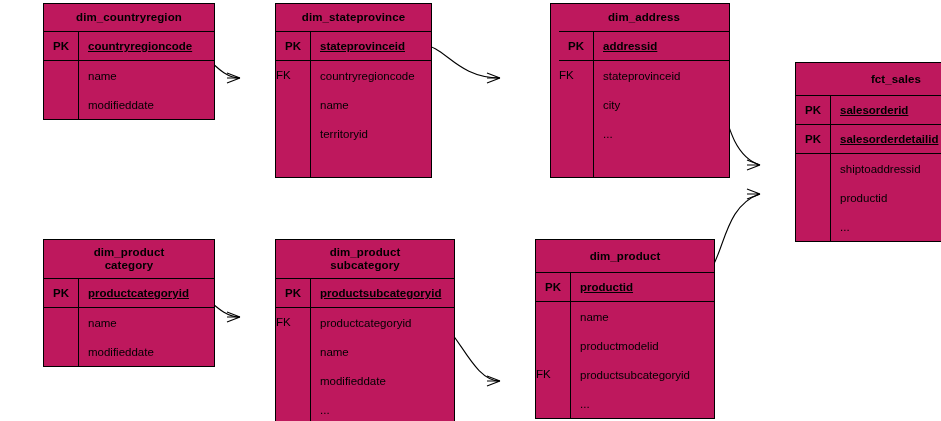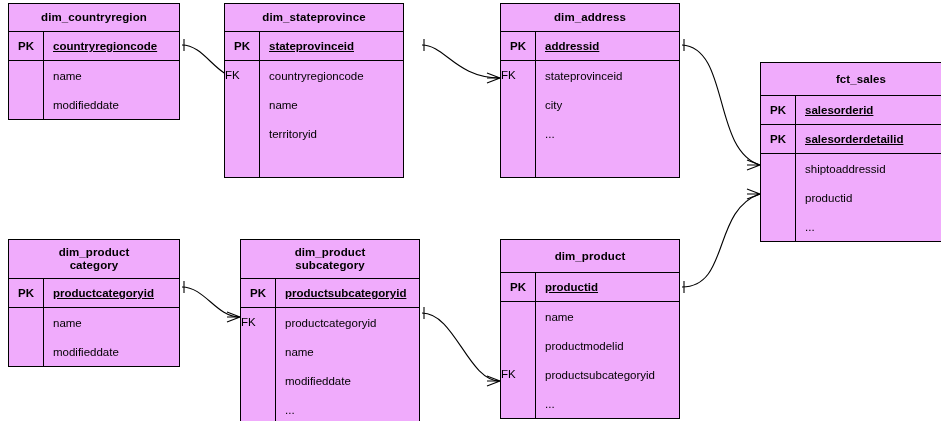--- a/index.html
+++ b/index.html
@@ -18,22 +18,23 @@
   #canvas {
     position: absolute;
     left: 0; top: 0;
     width: 941px;
     height: 421px;
   }
   .entity {
     position: absolute;
     box-sizing: border-box;
     border: 1.3px solid #000;
-    background: #f0abfc;
+    background: #be185d;
     z-index: 2;
+    margin-left: 35px;
   }
   .entity-title {
     box-sizing: border-box;
     border-bottom: 1.3px solid #000;
     text-align: center;
     font-weight: bold;
     font-size: 11.5px;
     line-height: 13px;
     display: flex;
     flex-direction: column;
@@ -165,38 +166,38 @@
           <div class="attrcell pk">countryregioncode</div>
         </div>
         <div class="attrblock">
           <div class="keycol" style="height: 58px;"></div>
           <div class="attrcol">
             <div class="arow">name</div>
             <div class="arow">modifieddate</div>
           </div>
         </div>
       </div>
-      <div class="entity" style="left: 224px; top: 3px; width: 180px;">
+      <div class="entity" style="left: 240px; top: 3px; width: 157px;">
         <div class="entity-title" style="height: 28px;">dim_stateprovince</div>
         <div class="row divided">
           <div class="keycell">PK</div>
           <div class="attrcell pk">stateprovinceid</div>
         </div>
         <div class="attrblock">
           <div class="keycol" style="height: 116px;">
             <div class="fklabel" style="top: 8px;">FK</div>
           </div>
           <div class="attrcol">
             <div class="arow">countryregioncode</div>
             <div class="arow">name</div>
             <div class="arow">territoryid</div>
           </div>
         </div>
       </div>
-      <div class="entity" style="left: 500px; top: 3px; width: 180px;">
+      <div class="entity" style="left: 515px; top: 3px; width: 180px; padding-left: 8px;">
         <div class="entity-title" style="height: 28px;">dim_address</div>
         <div class="row divided">
           <div class="keycell">PK</div>
           <div class="attrcell pk">addressid</div>
         </div>
         <div class="attrblock">
           <div class="keycol" style="height: 116px;">
             <div class="fklabel" style="top: 8px;">FK</div>
           </div>
           <div class="attrcol">

